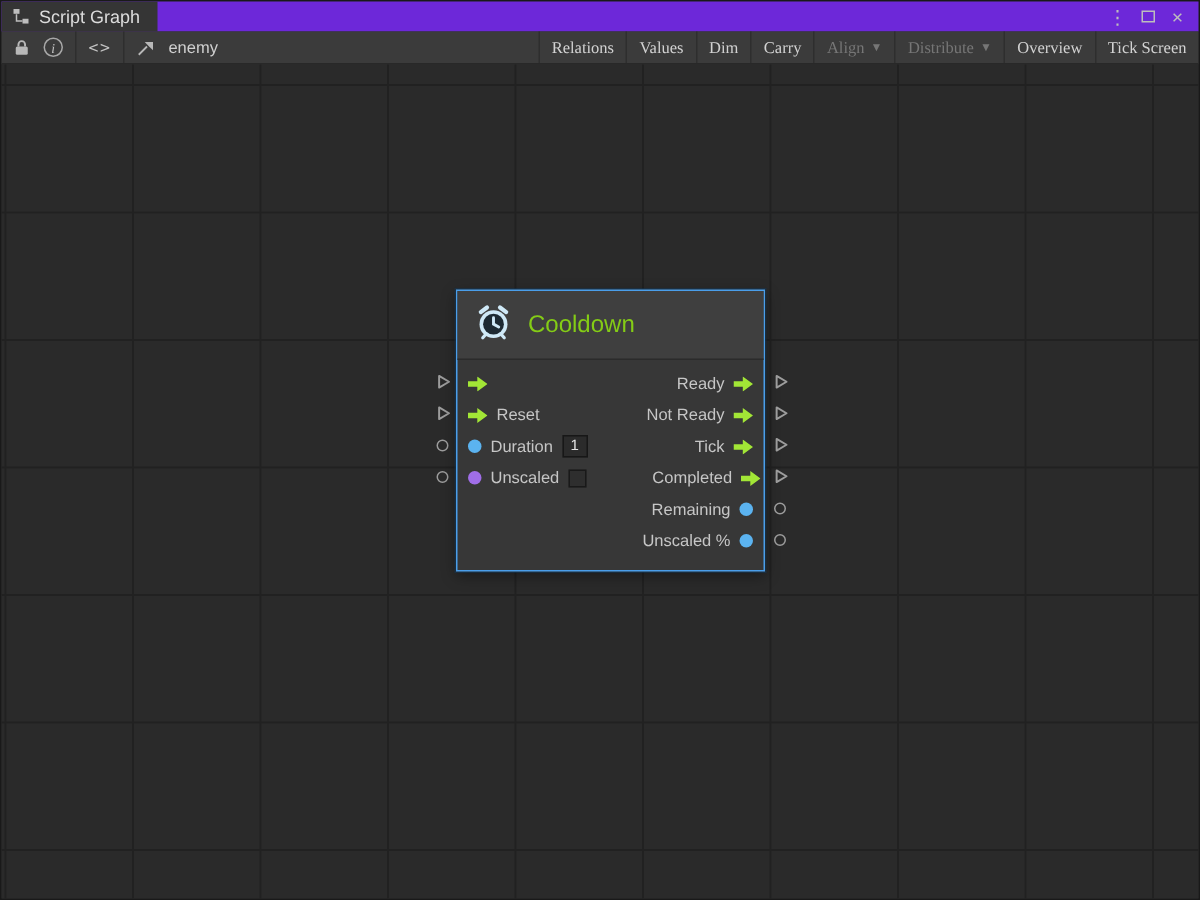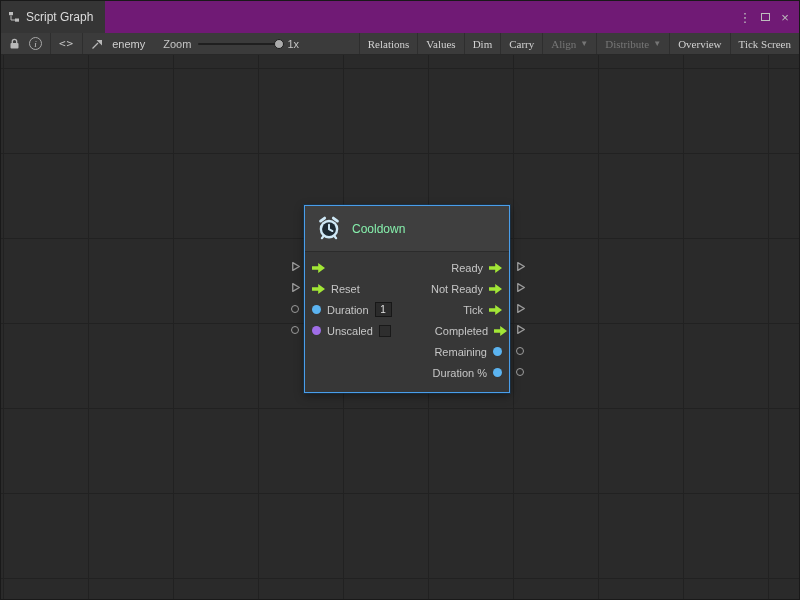--- a/index.html
+++ b/index.html
@@ -4,21 +4,21 @@
 <style>
   * { margin:0; padding:0; box-sizing:border-box; }
   html,body { width:800px; height:600px; overflow:hidden; }
   body {
     font-family:"Liberation Sans","DejaVu Sans",sans-serif;
     background:#242424; color:#c8c8c8; font-size:11px;
   }
   .window { width:800px; height:600px; display:flex; flex-direction:column; border:1px solid #191919; }
 
   
-  .titlebar { height:32px; background:#701a75; display:flex; align-items:stretch; flex:0 0 auto; }
+  .titlebar { height:20px; background:#6d28d9; display:flex; align-items:stretch; flex:0 0 auto; }
   .tab { display:flex; align-items:center; gap:6px; padding:0 12px 0 7px; background:#353535; color:#dcdcdc; font-size:12px; }
   .tab-icon svg { display:block; }
   .titlebar-right { margin-left:auto; display:flex; align-items:center; gap:4px; padding-right:6px; }
   .tb-icon { width:16px; height:16px; display:flex; align-items:center; justify-content:center;
              color:#bdbdbd; font-size:13px; line-height:1; cursor:default; }
   .maxbox { width:9px; height:8px; border:1px solid #bdbdbd; display:block; }
 
   
   .toolbar { height:22px; background:#3b3b3b; border-bottom:1px solid #282828;
              display:flex; align-items:stretch; flex:0 0 auto; font-size:11px; }
@@ -56,21 +56,21 @@
   .ext-col.left  { margin-right:2px; }
   .ext-col.right { margin-left:3px; }
   .ext { height:21px; width:14px; display:flex; align-items:center; justify-content:center; }
   .ring { width:8px; height:8px; border:1px solid #9c9c9c; border-radius:50%; }
 
   .node { width:206px; background:#373737;
           border:1px solid var(--node-border,#4a9eea);
           box-shadow:0 0 0 1px rgba(20,55,85,.55), 0 3px 9px rgba(0,0,0,.4); }
   .node-header { height:46px; background:#3f3f3f; border-bottom:1px solid #2b2b2b;
                  display:flex; align-items:center; gap:10px; padding:0 11px; }
-  .node-title { font-size:12px; color:#86efac; }
+  .node-title { font-size:16px; color:#84cc16; }
   .node-body { padding:5px 7px 9px 7px; }
   .prow { height:21px; display:flex; align-items:center;gap:44px; }
   .pleft { display:flex; align-items:center; gap:6px; }
   .pright { margin-left:auto; display:flex; align-items:center; gap:6px; }
   .plabel { font-size:11px; color:#c6c6c6; white-space:nowrap; }
   .port { display:flex; align-items:center; }
   .port svg { display:block; }
   .arrow { color:var(--flow-green,#a2e636); }
   .dot { width:9px; height:9px; border-radius:50%; }
   .dot.blue { background:var(--value-blue,#5bb3f0); }
@@ -120,27 +120,20 @@
     </div>
     <div class="tgroup nosep">
       <span class="ticon">
         <svg width="12" height="12" viewBox="0 0 12 12">
           <path d="M1.5 10.5 L7 5" stroke="#b8b8b8" stroke-width="1.2"></path>
           <path d="M5.5 2 L11 2 L11 7.5 L8.2 4.8 Z" fill="#b8b8b8"></path>
         </svg>
       </span>
       <span class="gname">enemy</span>
     </div>
-    <div class="zoomwrap">
-      <span>Zoom</span>
-      <div class="slider">
-        <div class="handle"></div>
-      </div>
-      <span>1x</span>
-    </div>
     <div class="tbuttons">
       <div class="tbtn">
           <span>Relations</span>
         </div>
       <div class="tbtn">
           <span>Values</span>
         </div>
       <div class="tbtn">
           <span>Dim</span>
         </div>
@@ -273,21 +266,21 @@
 
           <div class="prow">
             <div class="pright">
               <span class="plabel">Remaining</span>
               <span class="dot blue"></span>
             </div>
           </div>
 
           <div class="prow">
             <div class="pright">
-              <span class="plabel">Duration %</span>
+              <span class="plabel">Unscaled %</span>
               <span class="dot blue"></span>
             </div>
           </div>
 
         </div>
       </div>
 
       <div class="ext-col right">
         <div class="ext">
           <svg width="11" height="11" viewBox="0 0 10 10">

